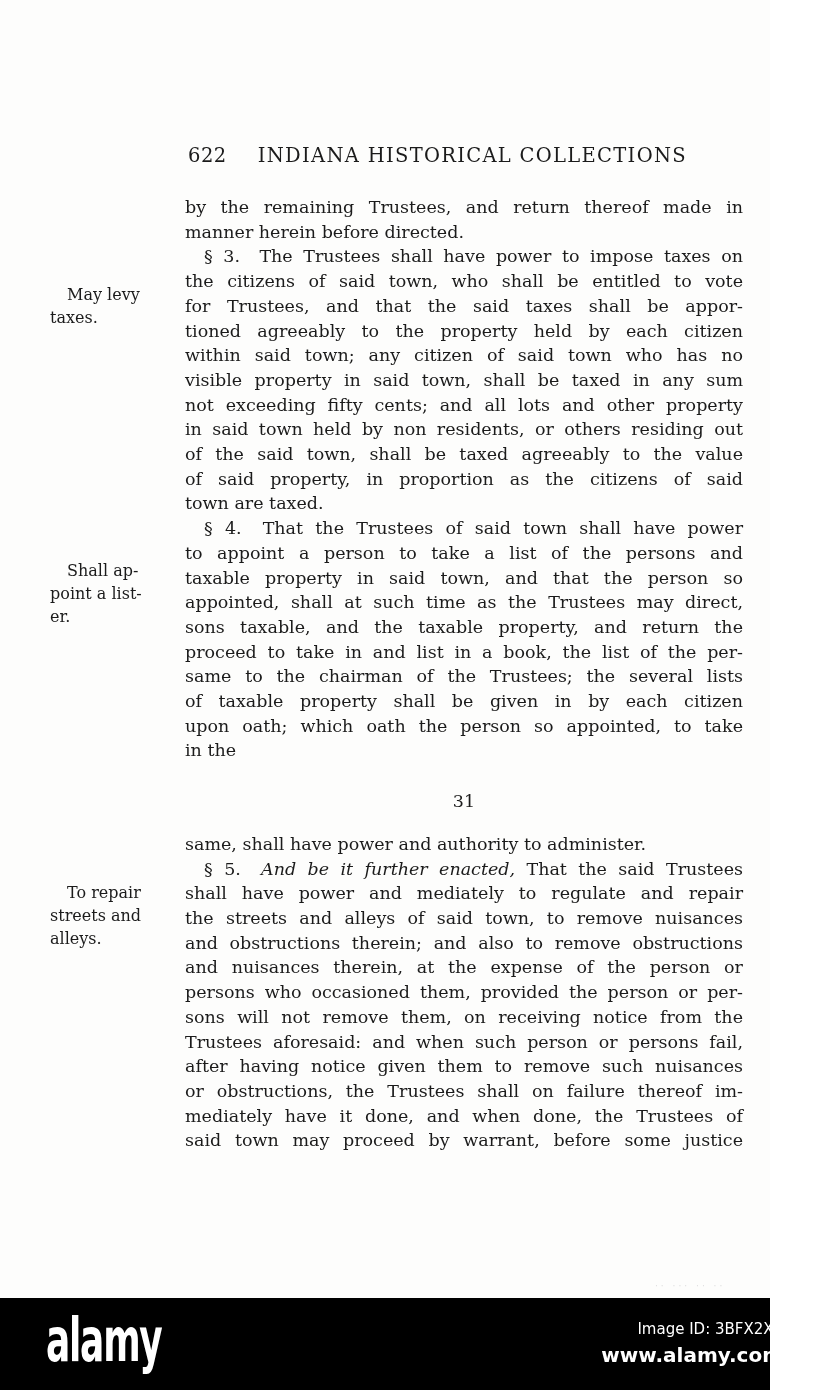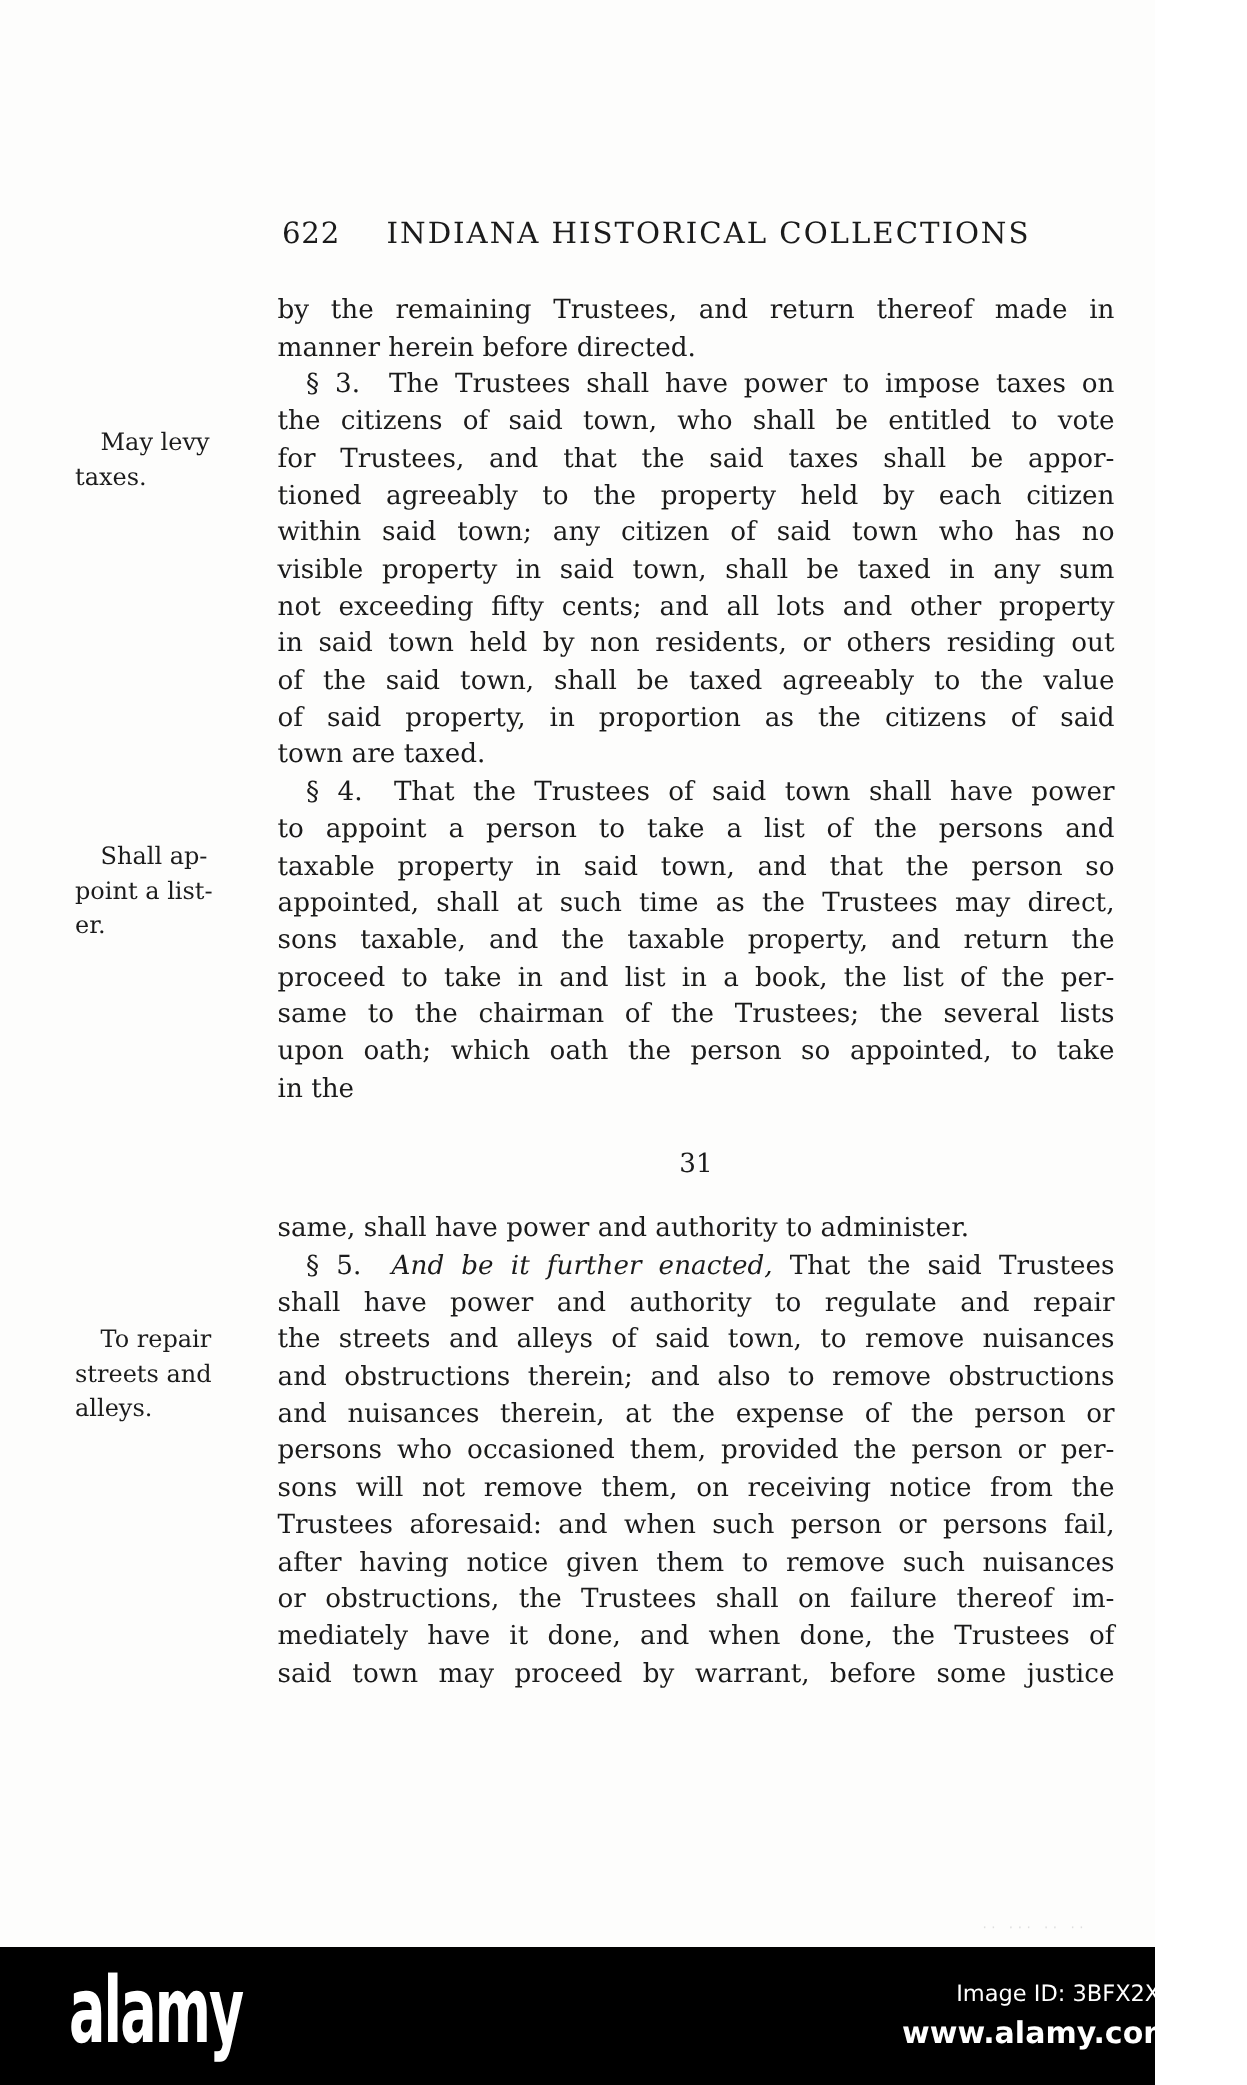--- a/index.html
+++ b/index.html
@@ -87,30 +87,31 @@
         <div class="line">town are taxed.</div>
       </div>
       <div class="para">
         <div class="line j ind">§ 4.  That the Trustees of said town shall have power</div>
         <div class="line j">to appoint a person to take a list of the persons and</div>
         <div class="line j">taxable property in said town, and that the person so</div>
         <div class="line j">appointed, shall at such time as the Trustees may direct,</div>
         <div class="line j">sons taxable, and the taxable property, and return the</div>
         <div class="line j">proceed to take in and list in a book, the list of the per-</div>
         <div class="line j">same to the chairman of the Trustees; the several lists</div>
+        <div class="line j">of taxable property shall be given in by each citizen</div>
         <div class="line j">upon oath; which oath the person so appointed, to take</div>
         <div class="line">in the</div>
       </div>
       <div class="pagenum">31</div>
       <div class="para">
         <div class="line">same, shall have power and authority to administer.</div>
       </div>
       <div class="para">
         <div class="line j ind"><span>§ 5.  </span><em>And be it further enacted,</em><span> That the said Trustees</span></div>
-        <div class="line j">shall have power and authority to regulate and repair</div>
+        <div class="line j">shall have power and mediately to regulate and repair</div>
         <div class="line j">the streets and alleys of said town, to remove nuisances</div>
         <div class="line j">and obstructions therein; and also to remove obstructions</div>
         <div class="line j">and nuisances therein, at the expense of the person or</div>
         <div class="line j">persons who occasioned them, provided the person or per-</div>
         <div class="line j">sons will not remove them, on receiving notice from the</div>
         <div class="line j">Trustees aforesaid: and when such person or persons fail,</div>
         <div class="line j">after having notice given them to remove such nuisances</div>
         <div class="line j">or obstructions, the Trustees shall on failure thereof im-</div>
         <div class="line j">mediately have it done, and when done, the Trustees of</div>
         <div class="line j">said town may proceed by warrant, before some justice</div>

